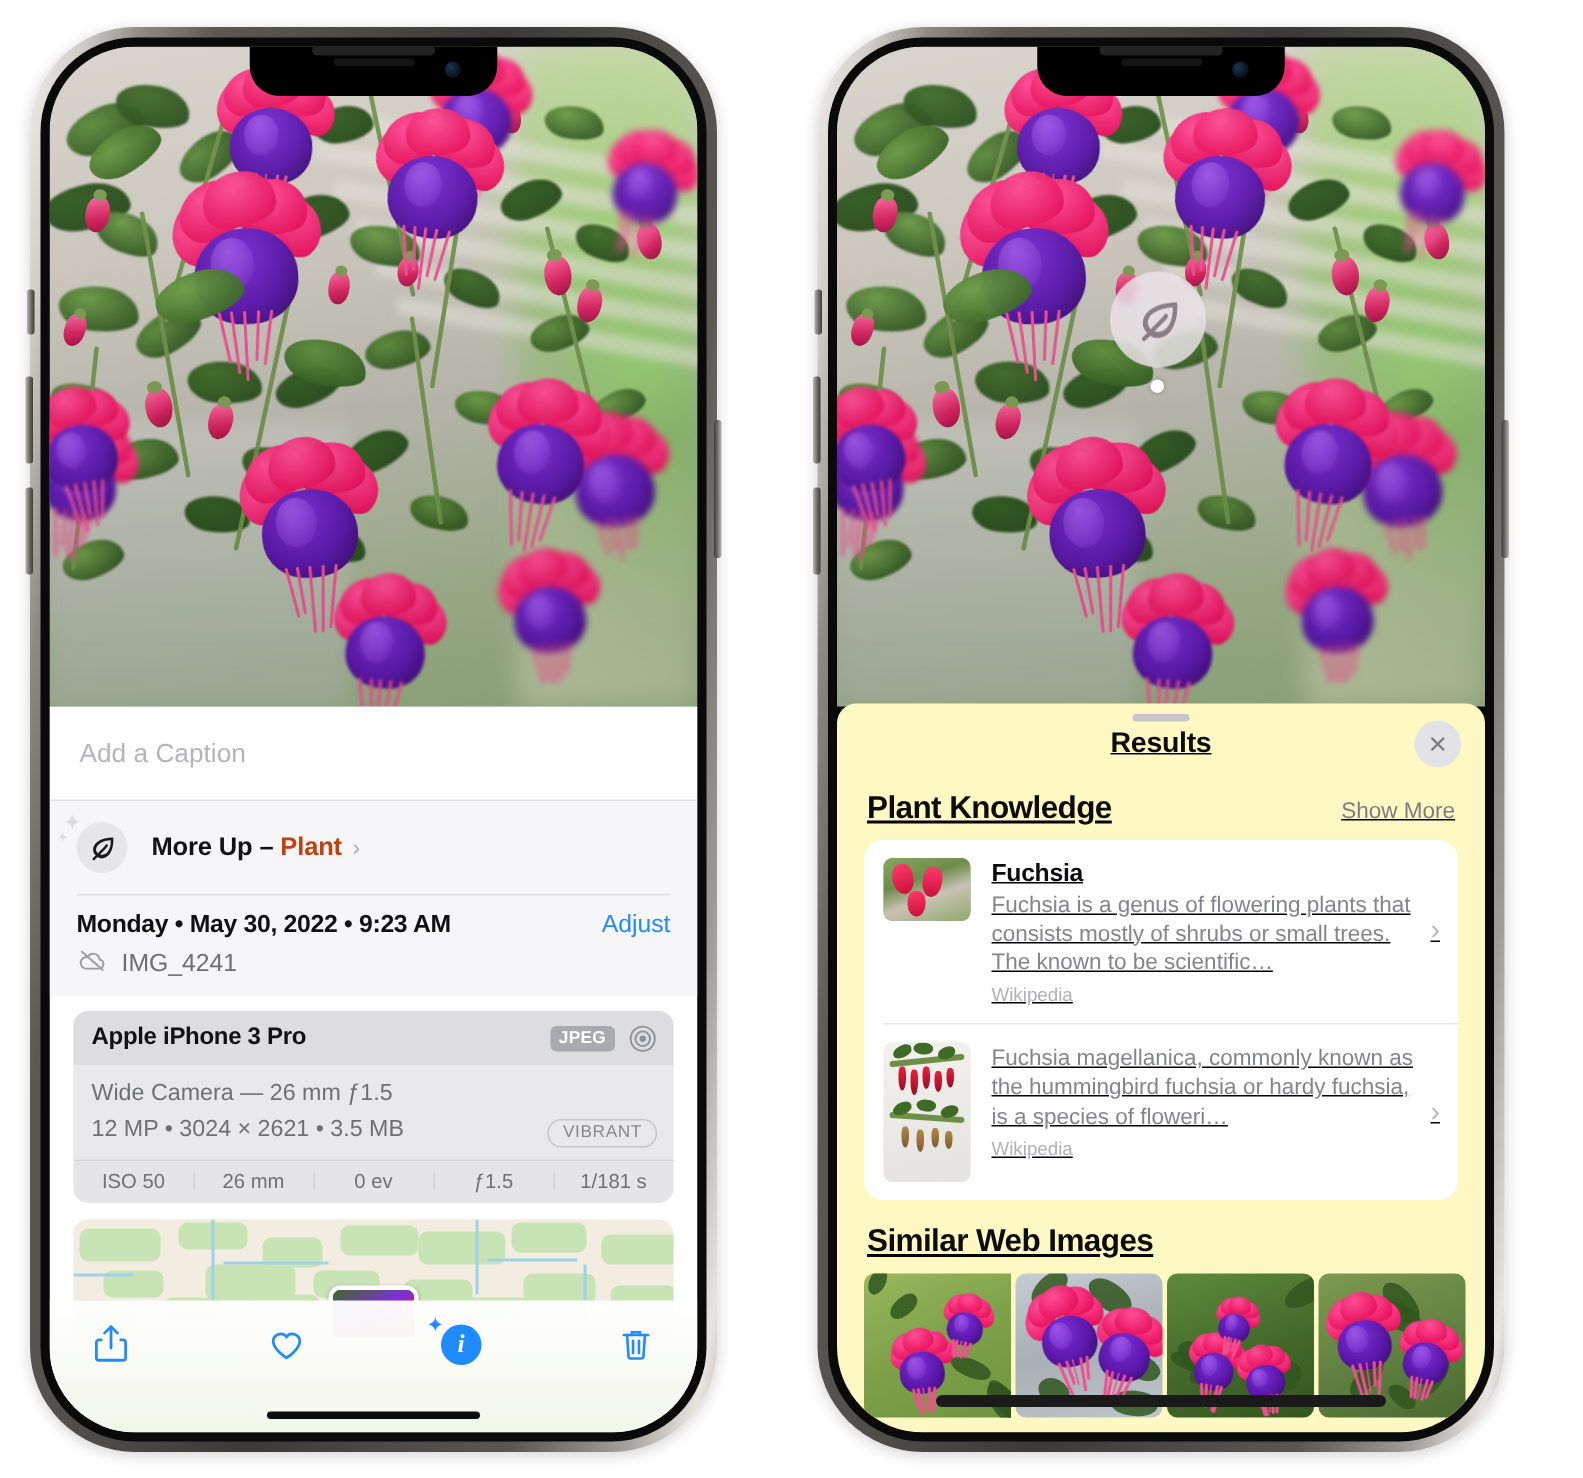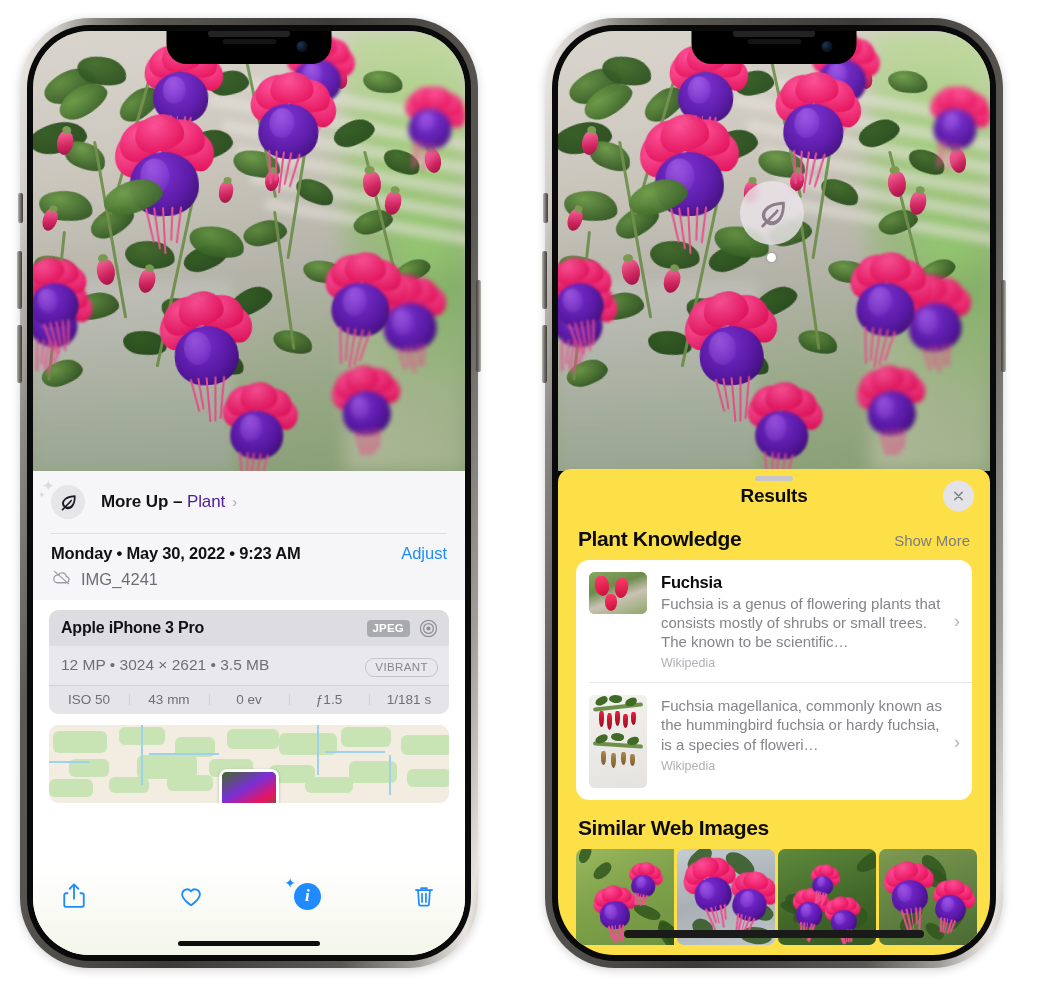--- a/index.html
+++ b/index.html
@@ -50,21 +50,21 @@
   .sheet{position:absolute;left:0;right:0;bottom:0;background:#ffffff;overflow:hidden;}
   .caption-row{height:62px;display:flex;align-items:center;padding:0 20px;border-bottom:.5px solid #e2e2e6;background:#fff;}
   .caption-ph{color:#b4b4ba;font-size:17.5px;}
   .lookup-row{height:62px;display:flex;align-items:center;padding:0 18px;background:#f6f6f8;position:relative;}
   .lookup-badge{position:relative;width:34px;height:34px;border-radius:50%;background:#e6e6e9;display:flex;align-items:center;justify-content:center;flex:none;}
   .lookup-badge svg{width:20px;height:20px;}
   .spark{position:absolute;color:#dcdce0;line-height:1;}
   .sp1{left:-9px;top:-7px;font-size:15px;}
   .sp2{left:-13px;top:6px;font-size:9px;}
   .lookup-text{margin-left:16px;font-size:17px;font-weight:700;color:#121214;letter-spacing:-.1px;}
-  .lookup-text .sub{font-weight:400;color:#4c1d95;}
+  .lookup-text .sub{font-weight:700;color:#c2410c;}
   .chev-sm{margin-left:7px;color:#a8a8ae;font-size:15px;font-weight:400;}
   .meta{background:#f6f6f8;padding:0 18px 8px 18px;}
   .meta-hr{height:.5px;background:#dfdfe3;margin:0 0 10px 0;}
   .meta-line1{display:flex;justify-content:space-between;align-items:baseline;}
   .meta-date{font-size:16.5px;font-weight:700;color:#111;letter-spacing:-.2px;}
   .meta-adjust{font-size:16.5px;color:#1f8bff;}
   .meta-file{display:flex;align-items:center;gap:9px;margin-top:4px;}
   .meta-file svg{width:21px;height:21px;}
   .meta-fname{font-size:16.5px;color:#6d6d73;}
 
@@ -93,21 +93,21 @@
     background:linear-gradient(180deg,rgba(255,255,255,.96),#f3f6ea);
     display:flex;align-items:flex-start;justify-content:space-between;padding:14px 26px 0 26px;box-sizing:border-box;}
   .tb-ic{width:30px;height:30px;color:#1f8bff;display:flex;align-items:center;justify-content:center;position:relative;}
   .tb-ic svg{width:26px;height:30px;}
   .info-dot{width:27px;height:27px;border-radius:50%;background:#1f8bff;color:#fff;display:flex;align-items:center;justify-content:center;
     font-size:17px;font-weight:700;font-family:"Liberation Serif",serif;font-style:italic;}
   .info-spark{position:absolute;left:-8px;top:-5px;color:#1f8bff;font-size:14px;line-height:1;}
   .home-ind{position:absolute;left:50%;transform:translateX(-50%);bottom:9px;width:142px;height:5px;border-radius:3px;background:#0d0d0d;z-index:60;}
 
   
-  .results{position:absolute;left:0;right:0;bottom:0;background:#fde047;border-radius:13px 13px 0 0;overflow:hidden;}
+  .results{position:absolute;left:0;right:0;bottom:0;background:#fef9c3;border-radius:13px 13px 0 0;overflow:hidden;text-decoration:underline;}
   .grabber{position:absolute;left:50%;transform:translateX(-50%);top:7px;width:38px;height:5px;border-radius:3px;background:#c5c5cb;}
   .res-head{height:54px;display:flex;align-items:center;justify-content:center;position:relative;}
   .res-title{font-size:19px;font-weight:700;color:#0c0c0e;letter-spacing:-.2px;}
   .closebtn{position:absolute;right:16px;top:50%;transform:translateY(-50%);width:31px;height:31px;border-radius:50%;
     background:#e3e2e7;display:flex;align-items:center;justify-content:center;}
   .closebtn svg{width:15px;height:15px;}
   .sec-head{display:flex;align-items:baseline;justify-content:space-between;padding:4px 20px 9px 20px;}
   .sec-title{font-size:21px;font-weight:700;color:#0c0c0e;letter-spacing:-.4px;}
   .sec-more{font-size:15px;color:#7c7c83;}
   .kcard{margin:0 18px;background:#fff;border-radius:13px;overflow:hidden;}
@@ -432,20 +432,23 @@
             </div>
             <div class="leafblob" style="left: 70px; top: 150px; width: 60px; height: 32px; transform: rotate(-16deg); background: radial-gradient(at 35% 30%, rgb(111, 158, 71), rgb(46, 90, 31)); filter: blur(0.4px); opacity: 0.97;"></div>
             <div class="leafblob" style="left: 156px; top: 196px; width: 56px; height: 30px; transform: rotate(14deg); background: radial-gradient(at 35% 30%, rgb(95, 143, 60), rgb(39, 80, 26)); filter: blur(0.4px); opacity: 0.97;"></div>
             <div class="leafblob" style="left: 24px; top: 56px; width: 52px; height: 28px; transform: rotate(-30deg); background: radial-gradient(at 35% 30%, rgb(106, 154, 67), rgb(43, 84, 28)); filter: blur(0.5px); opacity: 0.97;"></div>
             <div class="" style="position: absolute; inset: 0px; background: linear-gradient(rgba(255, 255, 255, 0.03), rgba(0, 0, 0, 0.06));"></div>
           </div>
       </div>
 
       <div class="sheet" style="top:440px;">
 
+        <div class="caption-row">
+          <span class="caption-ph">Add a Caption</span>
+        </div>
 
         <div class="lookup-row">
           <div class="lookup-badge">
             <span class="spark sp1">✦</span>
             <span class="spark sp2">✦</span>
             <svg viewBox="0 0 24 24" fill="#1b1b1f">
                 <path d="M21 4c-5 0-9.5 1-12.6 3.4C5.6 9.5 4.4 12.3 5 15c.3 1.3 1 2.4 2 3.2l-2.2 2.2a1 1 0 101.4 1.4l2.2-2.2c1 .7 2.2 1.1 3.4 1.1 2.5 0 5-1.4 6.6-3.9C20.6 13.2 21.4 8.9 21 4zM8.4 16.2c-.5-.5-.9-1.1-1.1-1.8-.4-1.8.5-3.9 2.4-5.3C12 7.4 15.4 6.4 19 6.2c.1 3.4-.6 6.5-2 8.6-1.3 2-3.2 3-5 3-.6 0-1.1-.1-1.6-.3l4.4-4.4c.9-.9 1.5-1.6 1.9-2.5a1 1 0 00-1.8-.8c-.3.6-.7 1.1-1.5 1.9l-5 5z"></path>
               </svg>
           </div>
           <div class="lookup-text">
@@ -478,26 +481,27 @@
               <span class="aperture-ic">
                 <svg viewBox="0 0 24 24" fill="none" stroke="#8f8f97" stroke-width="1.4">
                     <circle cx="12" cy="12" r="9.2"></circle>
                     <circle cx="12" cy="12" r="5.6"></circle>
                     <circle cx="12" cy="12" r="2.4" fill="#8f8f97" stroke="none"></circle>
                   </svg>
               </span>
             </span>
           </div>
           <div class="cc-mid">
+            <div class="cc-l">Wide Camera — 26 mm ƒ1.5</div>
             <div class="cc-l">12 MP • 3024 × 2621 • 3.5 MB</div>
             <span class="tag-vib">VIBRANT</span>
           </div>
           <div class="cc-bot">
             <span class="cell">ISO 50</span>
-            <span class="cell">43 mm</span>
+            <span class="cell">26 mm</span>
             <span class="cell">0 ev</span>
             <span class="cell">ƒ1.5</span>
             <span class="cell">1/181 s</span>
           </div>
         </div>
 
         <div class="mapwrap">
           <div class="mapbg"></div>
           <div id="mapdeco">
               <div class="mg" style="left: 4px; top: 6px; width: 54px; height: 22px;"></div>

